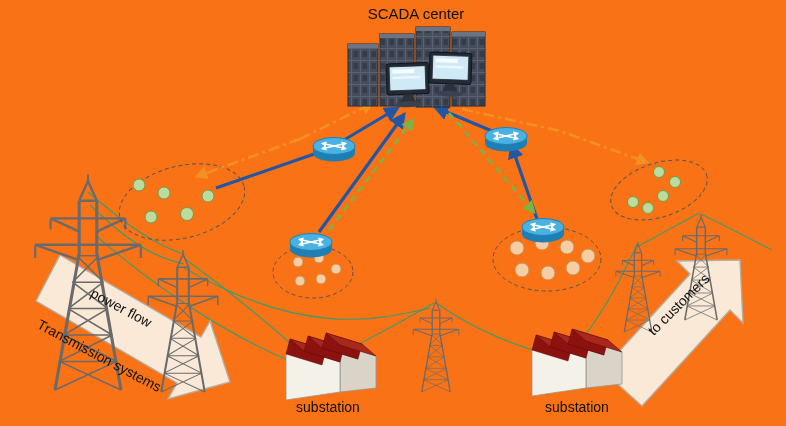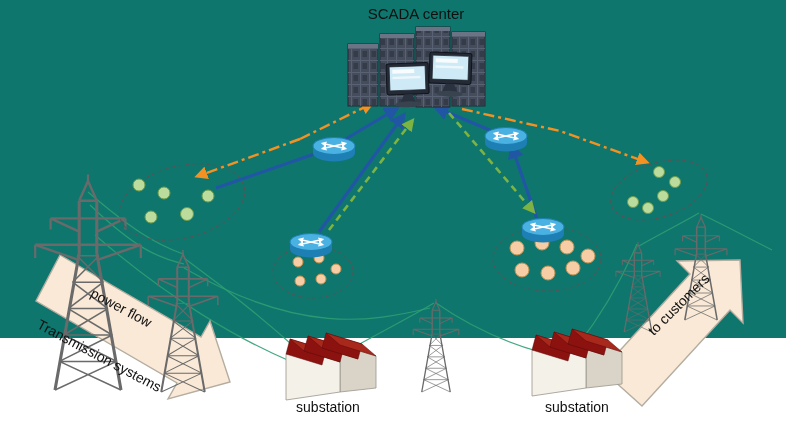--- a/index.html
+++ b/index.html
@@ -1,17 +1,17 @@
 <!DOCTYPE html>
 <html style="--arrow-blue: #2156a5; --arrow-green: #7cb342; --arrow-orange: #f39222; --flow-arrow-fill: #f9e9d6; --flow-arrow-border: #b4ada0; --roof-dark: #8c1210; --roof-slant: #a8281c; --wall-front: #f4f1e9; --wall-side: #d9d4c7; --dot-green: #bcdc9d; --dot-green-border: #6f9c4a; --dot-orange: #f6cda4; --dot-orange-border: #c4914f; --router-top: #4ab1e3; --router-body: #1d7fb4; --server-body: #454d5c; --screen-blue: #cdeaf6; --wire-green: #2f9f72; --pylon-gray: #6a6a6a; --cluster-border: #555555;"><head>
 <meta charset="utf-8">
 <style>
   html,body{margin:0;padding:0;background:#fff;}
   body{width:786px;height:426px;font-family:"Liberation Sans",sans-serif;overflow:hidden;}
-  .stage{position:relative;width:786px;height:338px;background:#0f766e;}
+  .stage{position:relative;width:786px;height:426px;background:#f97316;}
   svg{display:block;}
   .lbl{font-family:"Liberation Sans",sans-serif;fill:#101010;}
   .title{font-size:15px;}
   .sub{font-size:14px;}
   .flow-arrow{fill:var(--flow-arrow-fill,#f9e9d6);stroke:var(--flow-arrow-border,#b4ada0);stroke-width:1.4;}
   .net-blue{stroke:var(--arrow-blue,#2156a5);stroke-width:3.2;fill:none;}
   .net-green{stroke:var(--arrow-green,#7cb342);stroke-width:2.6;fill:none;stroke-dasharray:7 5;}
   .net-orange{stroke:var(--arrow-orange,#f39222);stroke-width:2.4;fill:none;stroke-dasharray:11 4 3 4;}
   .mk-blue{fill:var(--arrow-blue,#2156a5);}
   .mk-green{fill:var(--arrow-green,#7cb342);}

